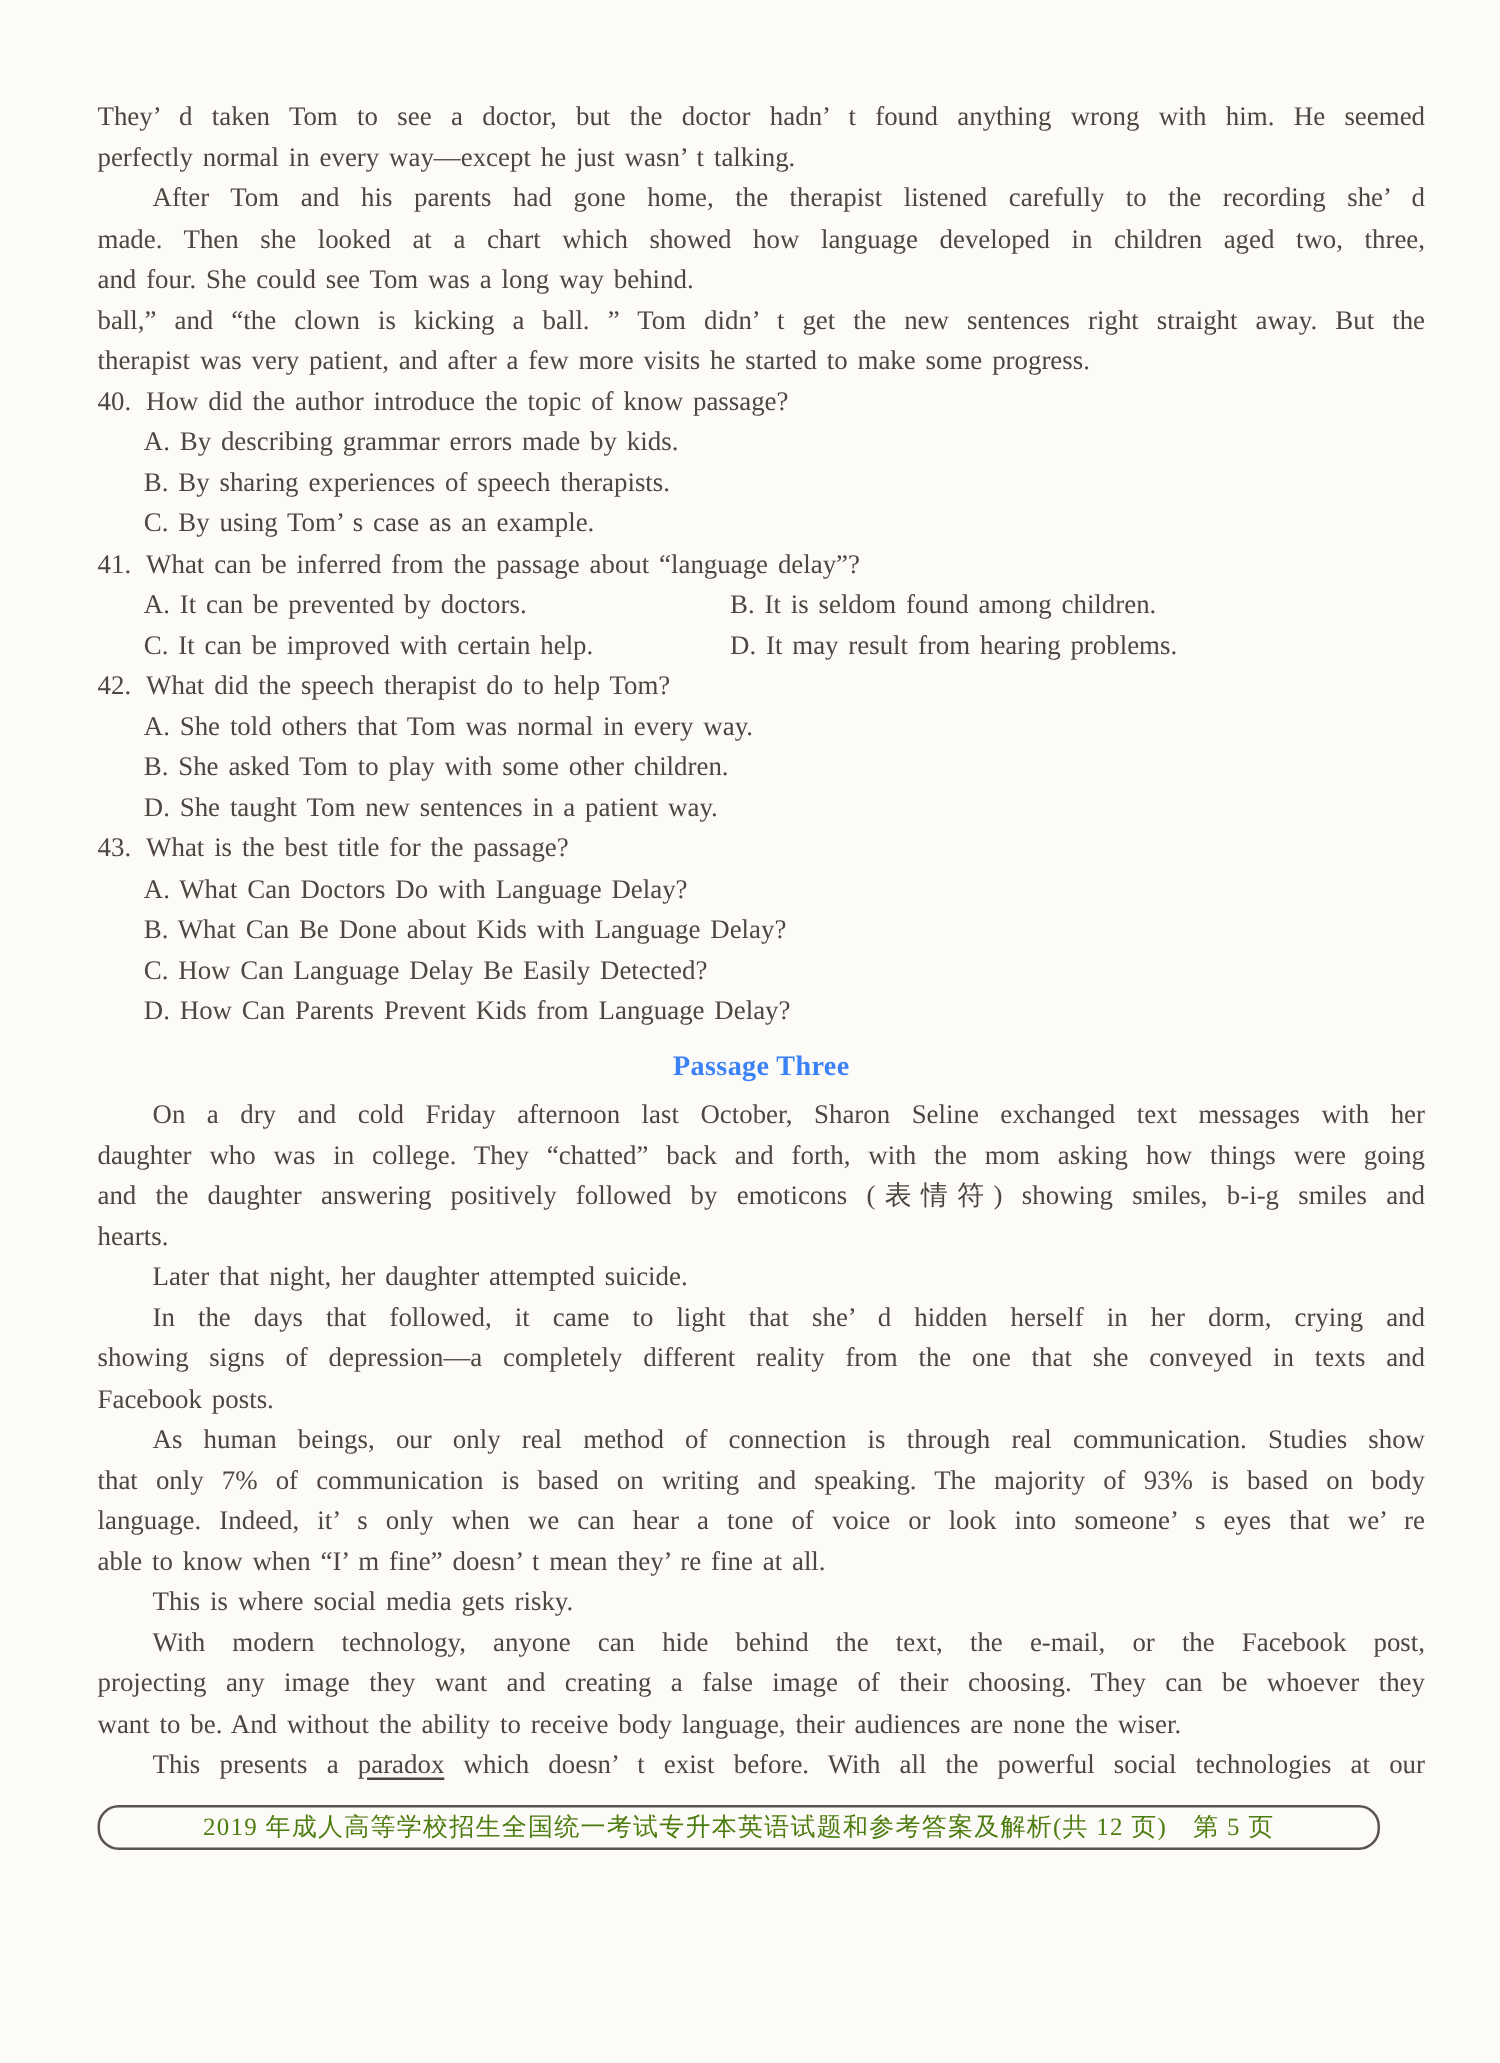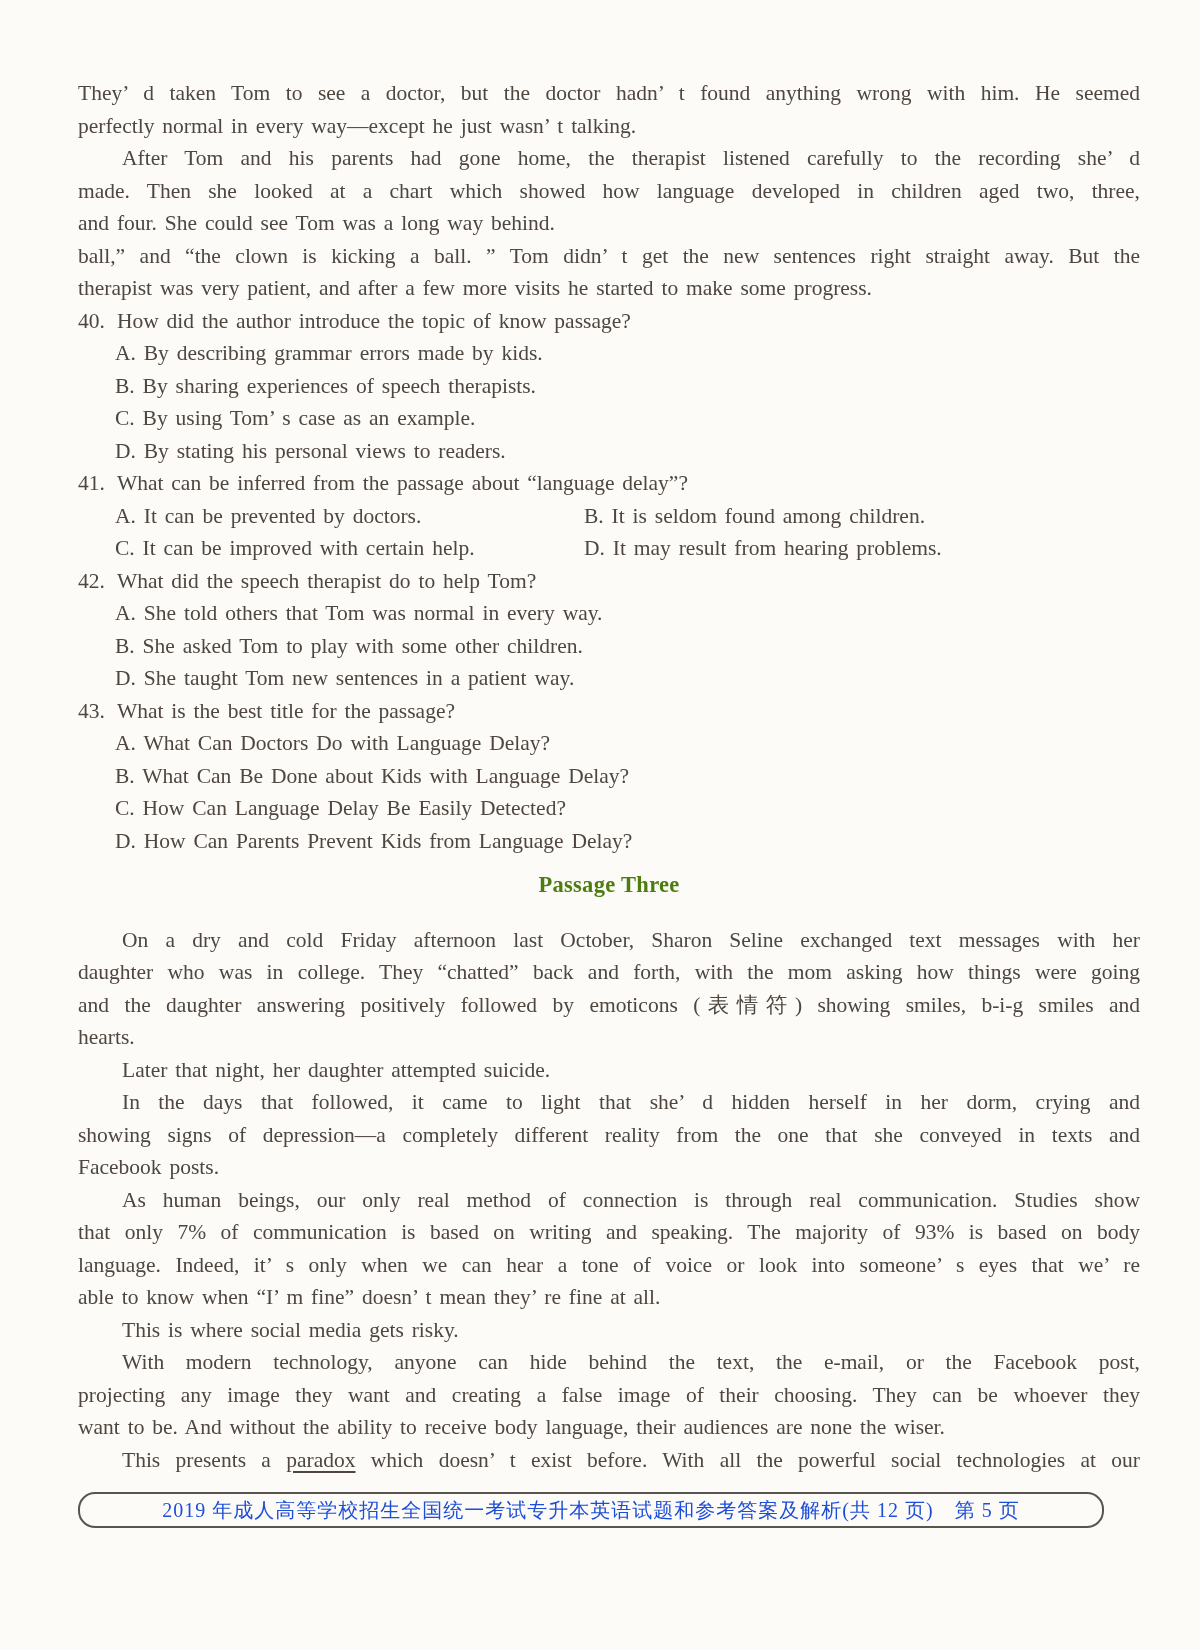--- a/index.html
+++ b/index.html
@@ -22,31 +22,31 @@
   .j{text-align:justify;text-align-last:justify;}
   .l{text-align:left;}
   .i{text-indent:44px;}
   .opt{padding-left:37px;}
   .optrow{position:relative;}
   .optrow .c2{position:absolute;left:506px;top:0;}
   .qnum{margin-right:12px;}
   .heading{
     font-size:22.5px;font-weight:bold;text-align:center;
     line-height:32.5px;height:32.5px;
-    margin-top:12px;margin-bottom:22px;
-    color:#4d7c0f;letter-spacing:.3px;
+    margin-top:12px;margin-bottom:6px;
+    color:#3b82f6;letter-spacing:.3px;
   }
   .u{text-decoration:underline;text-underline-offset:4px;text-decoration-thickness:1.5px;}
   .footer{
     box-sizing:border-box;
     margin-top:16px;
     width:1026px;height:36px;
     border:2px solid #5a544e;border-radius:17px;
     display:flex;align-items:center;justify-content:center;
-    font-size:20px;color:#1d4ed8;
+    font-size:20px;color:#4d7c0f;
     letter-spacing:1px;
   }
 </style>
 </head>
 <body>
 
 <div class="page">
   <div class="content">
 
     <div class="line j">They’ d taken Tom to see a doctor, but the doctor hadn’ t found anything wrong with him.  He seemed</div>
@@ -54,21 +54,20 @@
     <div class="line j i">After Tom and his parents had gone home, the therapist listened carefully to the recording she’ d</div>
     <div class="line j">made.  Then she looked at a chart which showed how language developed in children aged two, three,</div>
     <div class="line l">and four.  She could see Tom was a long way behind.</div>
     <div class="line j">ball,” and “the clown is kicking a ball. ” Tom didn’ t get the new sentences right straight away.  But the</div>
     <div class="line l">therapist was very patient, and after a few more visits he started to make some progress.</div>
 
     <div class="line l"><span class="qnum">40.</span><span>How did the author introduce the topic of know passage?</span></div>
     <div class="line l opt">A. By describing grammar errors made by kids.</div>
     <div class="line l opt">B. By sharing experiences of speech therapists.</div>
     <div class="line l opt">C. By using Tom’ s case as an example.</div>
-    <div class="line l opt">D. By stating his personal views to readers.</div>
 
     <div class="line l"><span class="qnum">41.</span><span>What can be inferred from the passage about “language delay”?</span></div>
     <div class="line l opt optrow"><span>A. It can be prevented by doctors.</span><span class="c2">B. It is seldom found among children.</span></div>
     <div class="line l opt optrow"><span>C. It can be improved with certain help.</span><span class="c2">D. It may result from hearing problems.</span></div>
 
     <div class="line l"><span class="qnum">42.</span><span>What did the speech therapist do to help Tom?</span></div>
     <div class="line l opt">A. She told others that Tom was normal in every way.</div>
     <div class="line l opt">B. She asked Tom to play with some other children.</div>
     <div class="line l opt">D. She taught Tom new sentences in a patient way.</div>
 

